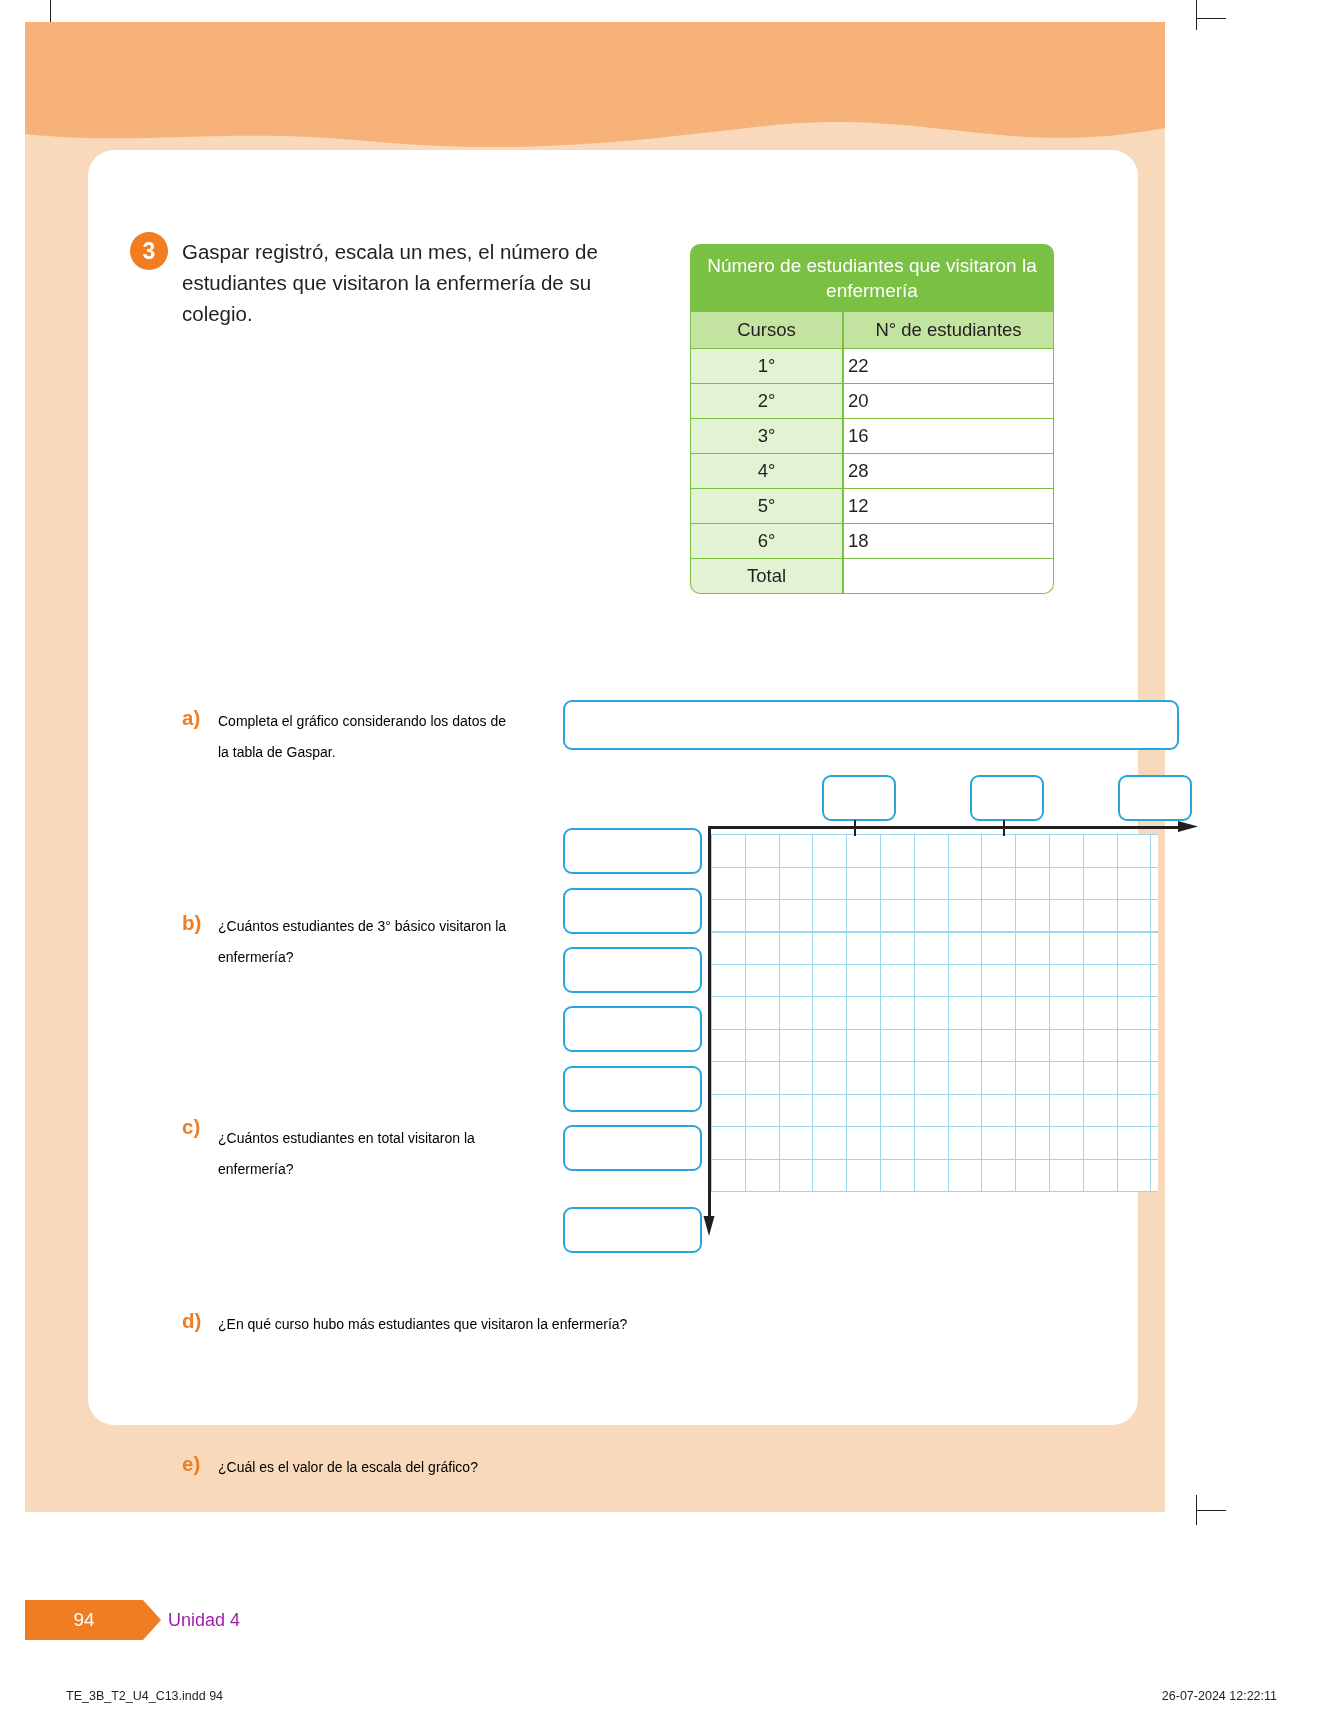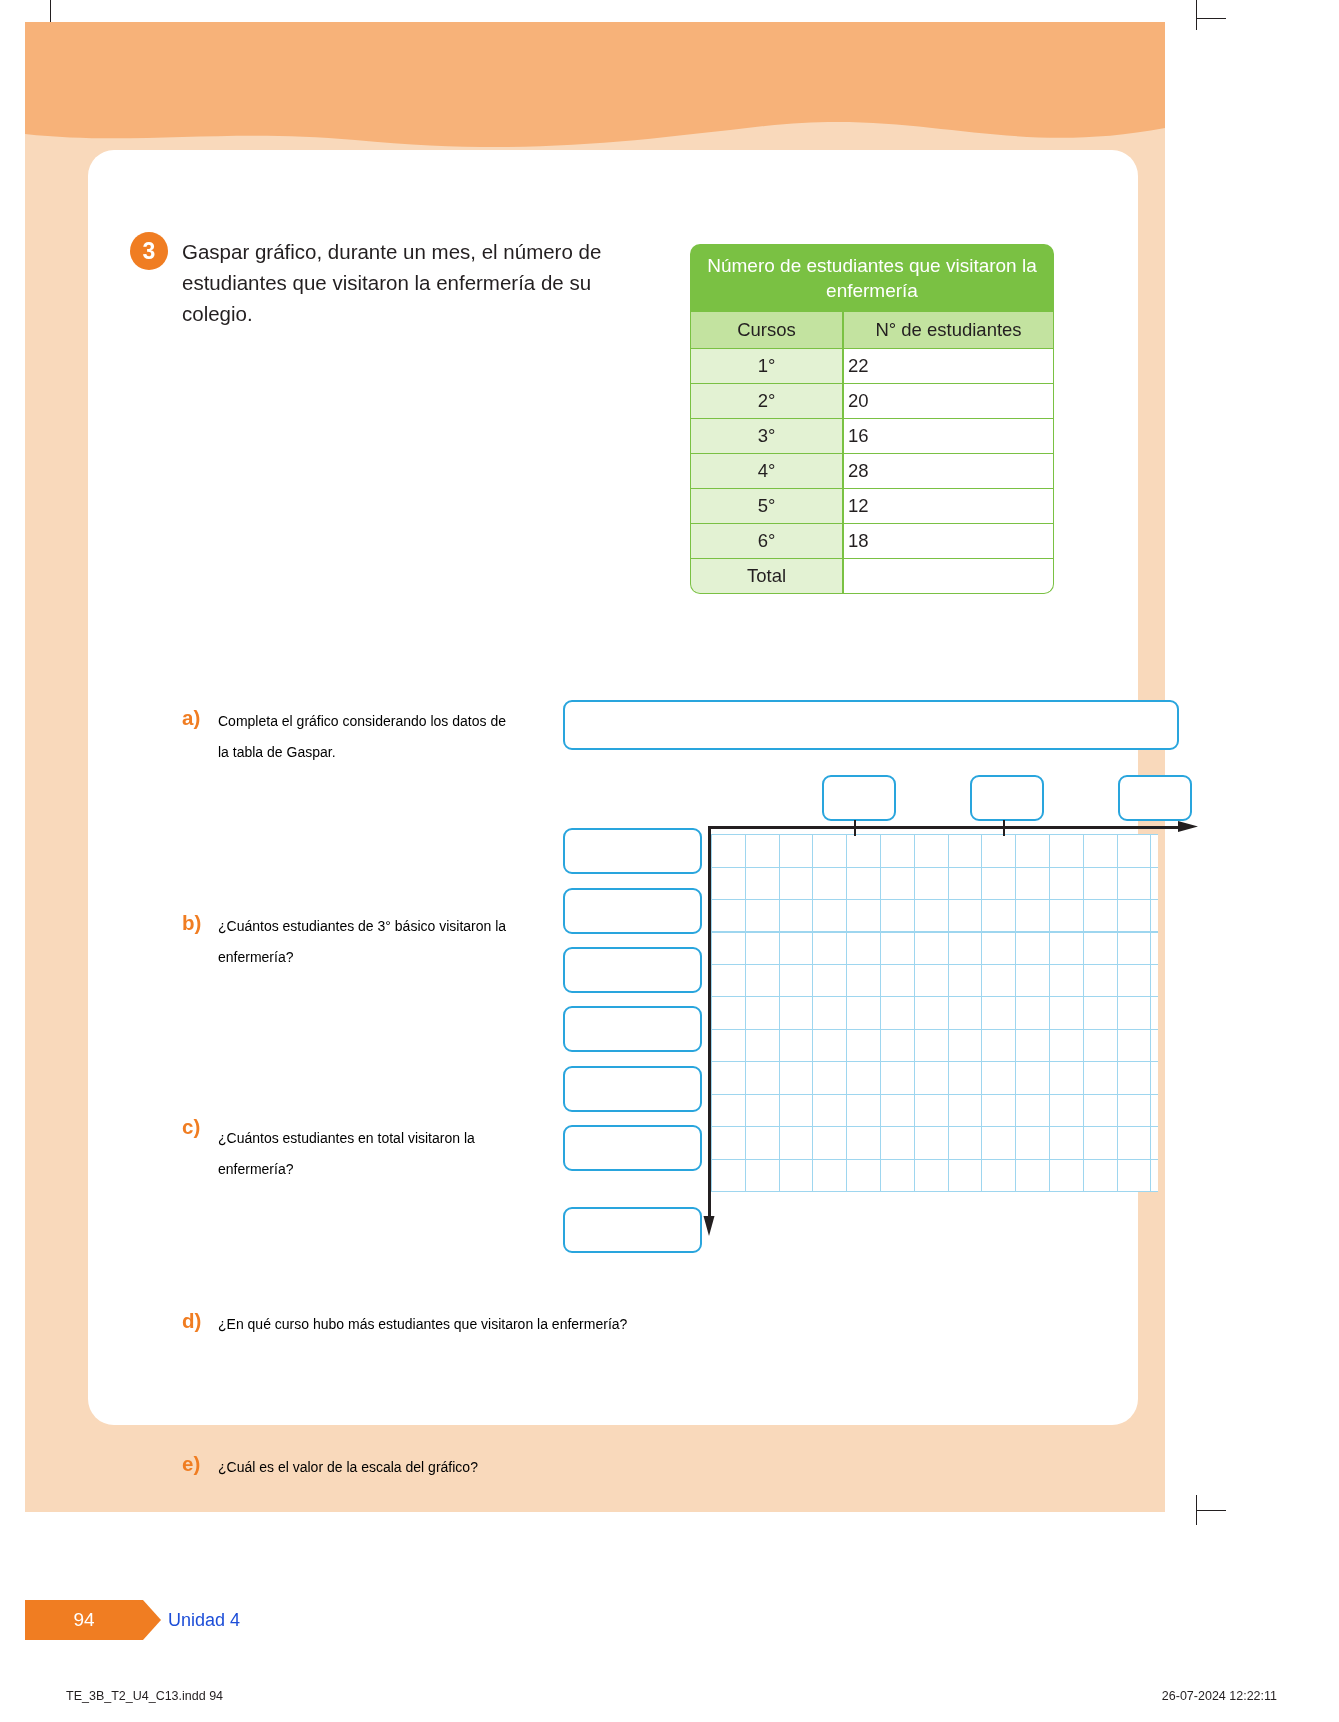--- a/index.html
+++ b/index.html
@@ -193,21 +193,21 @@
     display: flex;
     align-items: center;
     justify-content: center;
     color: #ffffff;
     font-size: 19px;
   }
   .footer-unit {
     position: absolute;
     left: 168px; top: 1610px;
     font-size: 18px;
-    color: #1d4ed8;
+    color: #a21caf;
   }
   .meta-left {
     position: absolute;
     left: 66px; top: 1689px;
     font-size: 12.5px;
     color: #231f20;
     font-family: "Liberation Sans", sans-serif;
   }
   .meta-right {
     position: absolute;
@@ -233,21 +233,21 @@
   <svg class="wave-peach" viewBox="0 0 1140 70" preserveAspectRatio="none">
     <path d="M0,0 L1140,0 L1140,40 C980,70 900,20 740,38 C600,54 500,68 330,52 C200,40 110,58 0,46 Z" fill="#f7b279"></path>
   </svg>
   <svg class="wave" viewBox="0 0 1140 80" preserveAspectRatio="none">
     <path d="M0,24 C110,36 200,18 330,30 C500,46 600,32 740,16 C900,-2 980,48 1140,18 L1140,80 L0,80 Z" fill="#f9d9bb"></path>
   </svg>
 
   <div class="white-area"></div>
 
   <div class="ex-number">3</div>
-  <div class="ex-text">Gaspar gráfico, durante un mes, el número de estudiantes que visitaron la enfermería de su colegio.</div>
+  <div class="ex-text">Gaspar registró, escala un mes, el número de estudiantes que visitaron la enfermería de su colegio.</div>
 
   <table class="tbl">
     <tbody>
         <tr>
       <td class="title-cell" colspan="2">Número de estudiantes que visitaron la enfermería</td>
     </tr>
     <tr>
       <th class="sub">Cursos</th>
       <th class="sub">N° de estudiantes</th>
     </tr>

